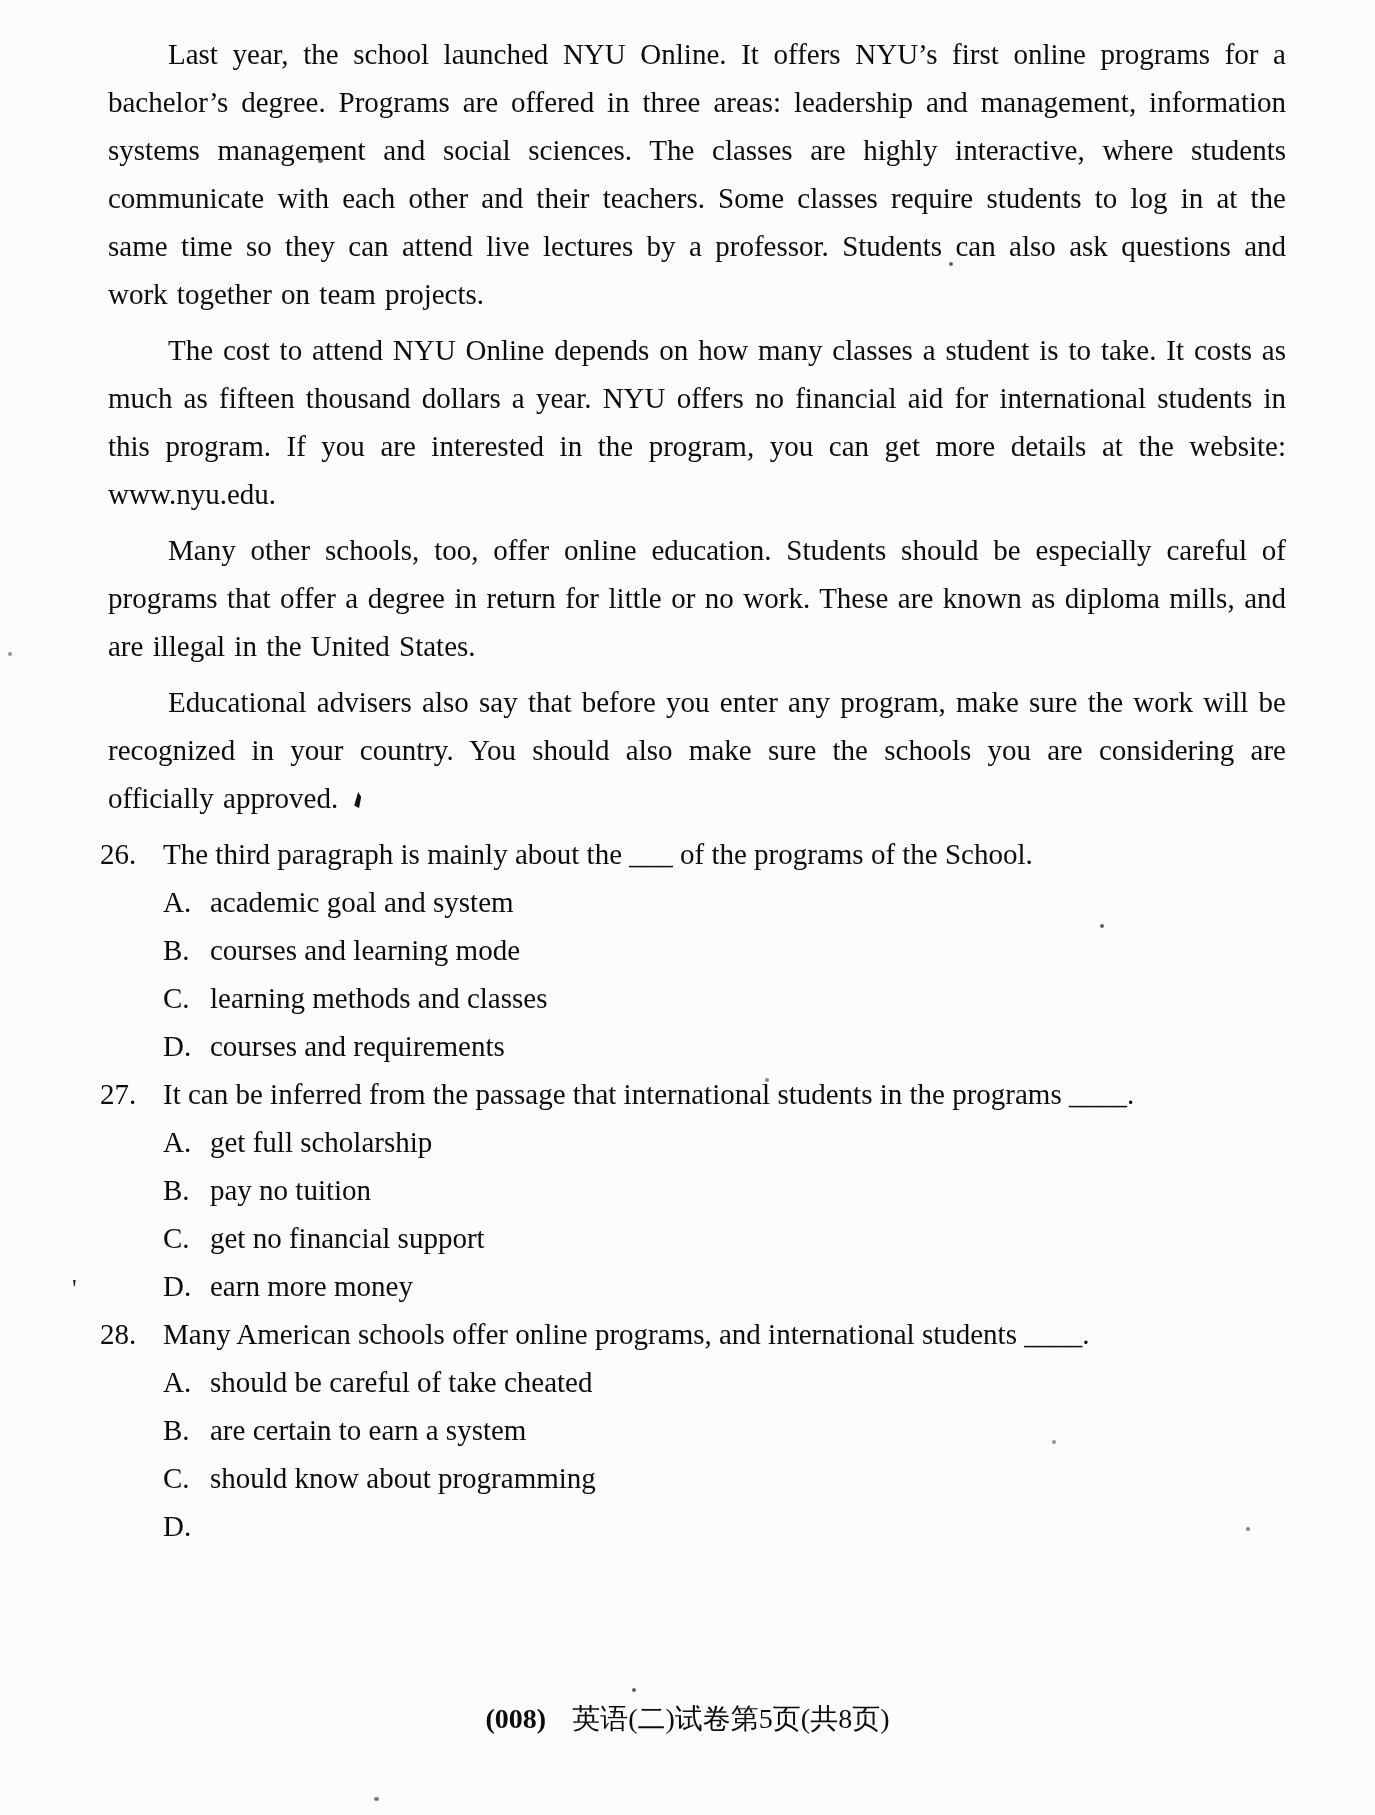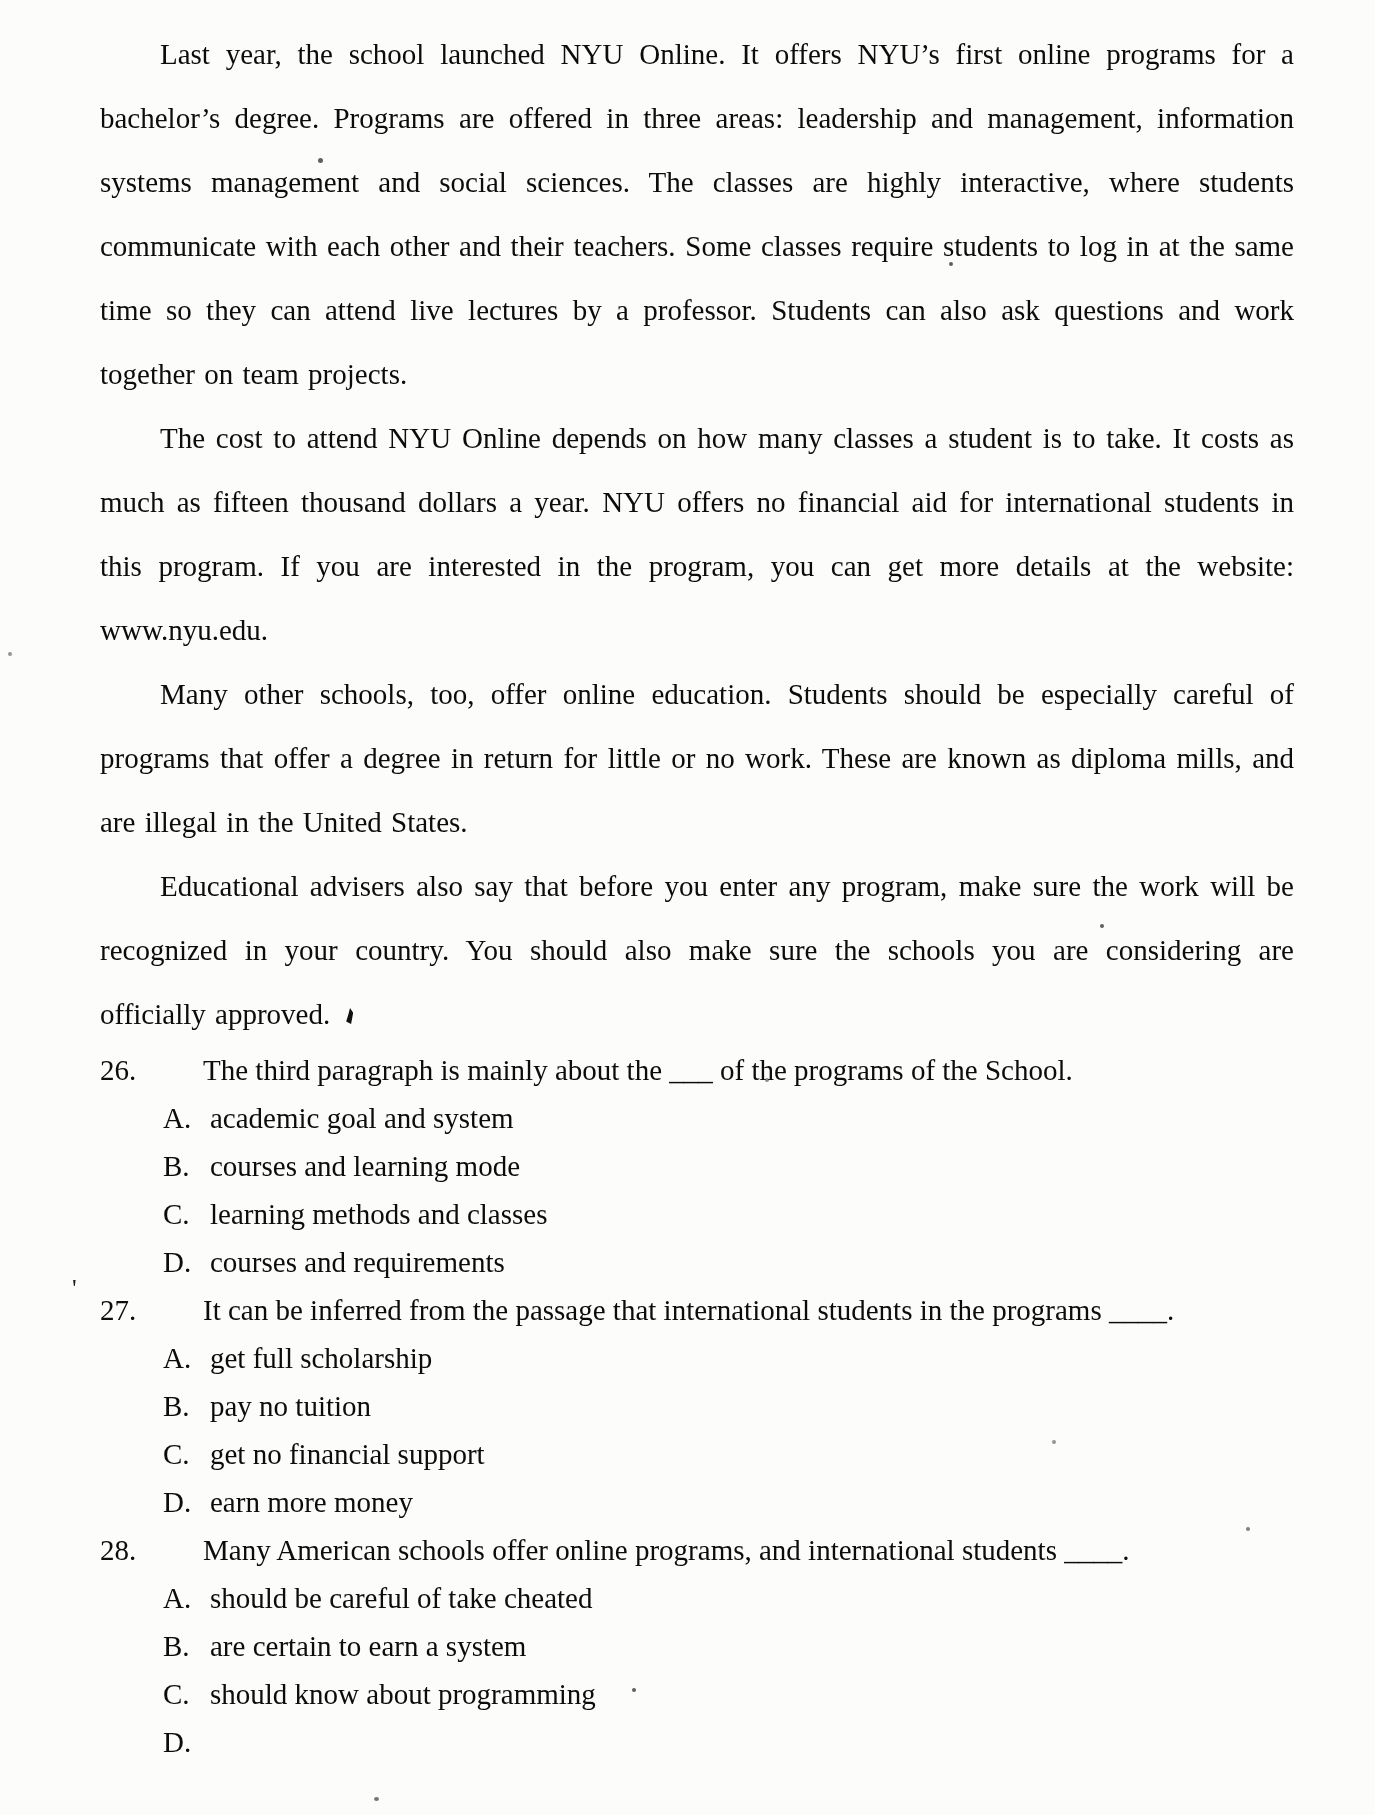--- a/index.html
+++ b/index.html
@@ -14,37 +14,37 @@
     font-size: 29px;
     overflow: hidden;
   }
   .content {
     position: absolute;
     top: 22px;
     left: 100px;
     width: 1194px;
   }
   .para {
-    margin: 0;
+    margin: 8px;
     text-indent: 60px;
     text-align: justify;
-    line-height: 64px;
+    line-height: 48px;
     word-spacing: 2px;
   }
   .italic { }
   .ink-blot {
     display: inline-block;
     width: 7px;
     height: 16px;
     margin-left: 16px;
     background: #111;
     vertical-align: baseline;
     clip-path: polygon(55% 0, 100% 30%, 70% 100%, 0 85%, 35% 35%);
   }
-  .q-line { display: flex; line-height: 48px; gap: 40px; }
+  .q-line { display: flex; line-height: 48px; }
   .q-num { width: 63px; flex: none; }
   .q-stem { flex: 1; }
   .option { display: flex; line-height: 48px; padding-left: 63px; }
   .opt-label { width: 47px; flex: none; }
   .footer {
     position: absolute;
     top: 1702px;
     left: 0;
     width: 100%;
     text-align: center;
@@ -154,14 +154,17 @@
   <div class="speck" style="left:949px; top:262px; width:4px; height:4px;"></div>
   <div class="speck" style="left:1100px; top:924px; width:4px; height:4px;"></div>
   <div class="speck" style="left:765px; top:1078px; width:4px; height:4px; opacity:.55;"></div>
   <div class="speck" style="left:1246px; top:1527px; width:4px; height:4px; opacity:.6;"></div>
   <div class="speck" style="left:1052px; top:1440px; width:4px; height:4px; opacity:.5;"></div>
   <div class="speck" style="left:632px; top:1688px; width:4px; height:4px;"></div>
   <div class="speck" style="left:374px; top:1797px; width:5px; height:4px; opacity:.65;"></div>
   <div class="stray-mark" style="left:72px; top:1276px;">'</div>
   <div class="speck" style="left:8px; top:652px; width:4px; height:4px; opacity:.5;"></div>
 
+  <div class="footer">
+    <span class="code">(008)</span><span>英语(二)试卷第5页(共8页)</span>
+  </div>
 
 </div>
 
 </body></html>

